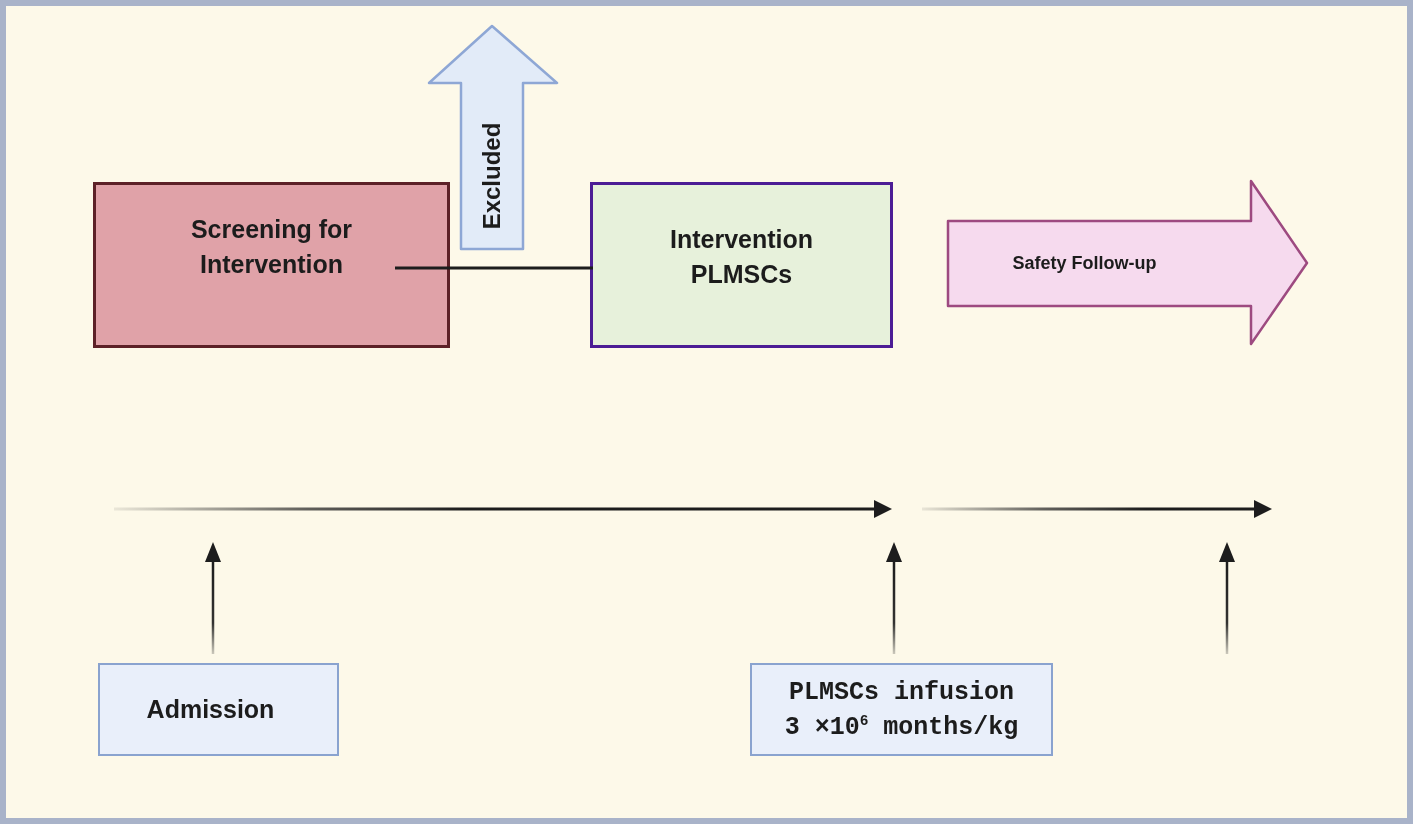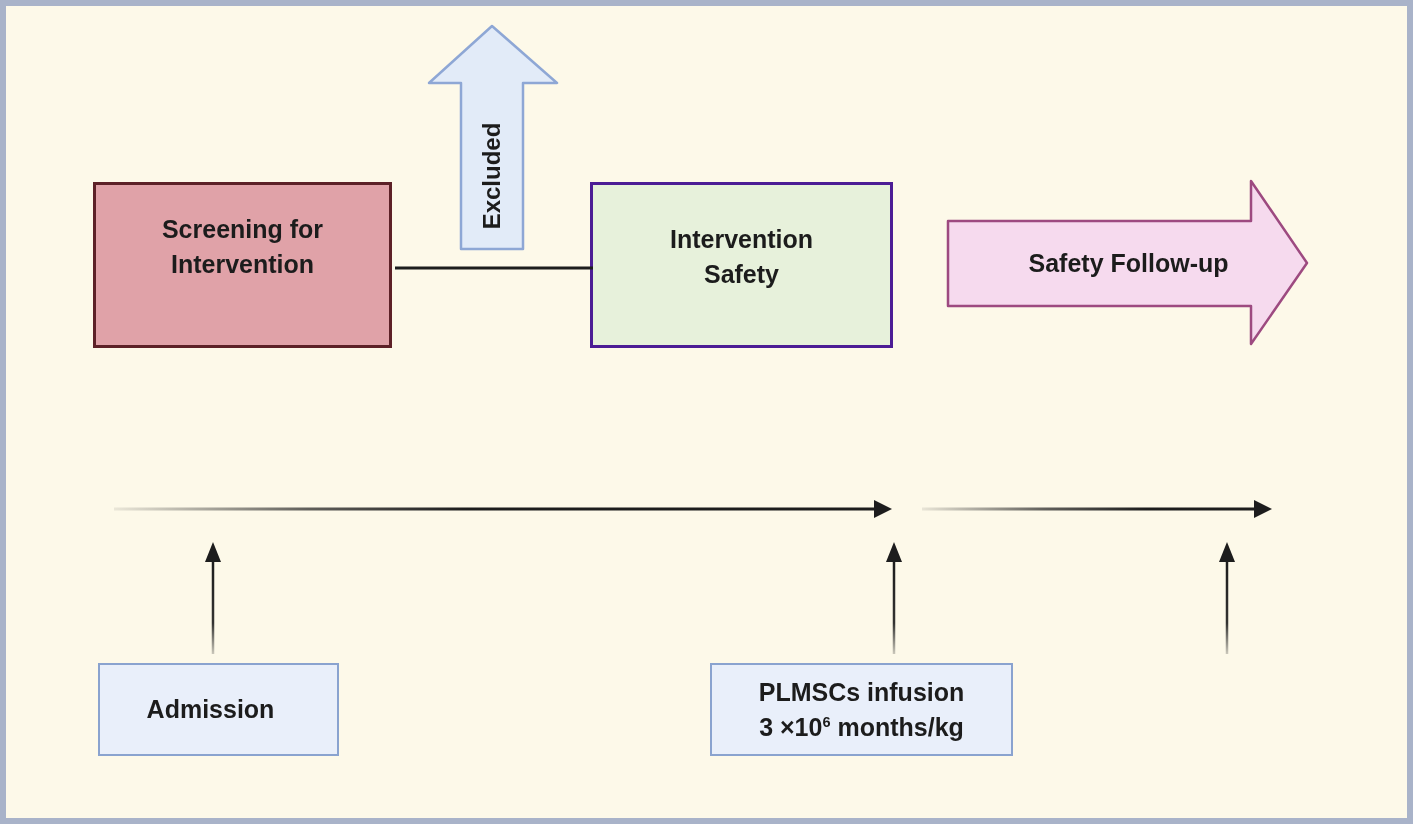--- a/index.html
+++ b/index.html
@@ -24,21 +24,21 @@
     flex-direction: column;
     align-items: center;
     justify-content: center;
     text-align: center;
     color: #1c1c1c;
     font-weight: bold;
     font-size: 25px;
     line-height: 1.42;
   }
   .box-red {
-    left: 87px; top: 176px; width: 299px; height: 166px;
+    left: 87px; top: 176px; width: 357px; height: 166px;
     background: #e0a2a8;
     border: 3px solid #5d2127;
     padding-bottom: 36px;
   }
   .box-green {
     left: 584px; top: 176px; width: 303px; height: 166px;
     background: #e7f1db;
     border: 3px solid #4c1d95;
     padding-bottom: 16px;
   }
@@ -51,21 +51,21 @@
     justify-content: center;
     text-align: center;
     color: #1c1c1c;
     font-weight: bold;
     font-size: 25px;
     line-height: 1.4;
     background: #e9effa;
     border: 2.5px solid #8aa3cf;
   }
   .event-admission { left: 92px;  top: 657px; width: 241px; height: 93px; padding-right: 16px; }
-  .event-plmsc     { left: 704px; top: 657px; width: 303px; height: 93px; }
+  .event-plmsc     { left: 744px; top: 657px; width: 303px; height: 93px; font-family: Liberation Mono, monospace; }
   .event-months    { left: 1098px; top: 657px; width: 240px; height: 93px; }
 
   .excluded-arrow-svg {
     position: absolute;
     left: 420px; top: 15px;
     width: 134px; height: 232px;
   }
   .excluded-label {
     position: absolute;
     left: 486px; top: 170px;
@@ -84,23 +84,22 @@
     position: absolute;
     left: 942px; top: 215px;
     width: 303px; height: 85px;
     box-sizing: border-box;
     display: flex;
     align-items: center;
     justify-content: center;
     padding-right: 30px;
     color: #1c1c1c;
     font-weight: bold;
-    font-size: 25px;
+    font-size: 18px;
     white-space: nowrap;
-    margin-left: 44px;
   }
   .timeline-svg {
     position: absolute;
     left: 0; top: 0;
     width: 1413px; height: 824px;
     pointer-events: none;
   }
   sup {
     font-size: 0.58em;
     vertical-align: super;
@@ -112,21 +111,21 @@
 
 <div class="canvas">
 
   <div class="box box-red">
     <div>Screening for</div>
     <div>Intervention</div>
   </div>
 
   <div class="box box-green">
     <div>Intervention</div>
-    <div>Safety</div>
+    <div>PLMSCs</div>
   </div>
 
   <svg class="excluded-arrow-svg" viewBox="0 0 134 232">
     <polygon points="66,5 131,62 97,62 97,228 35,228 35,62 3,62" fill="#e2ebf8" stroke="#8ea7d5" stroke-width="2.5" stroke-linejoin="round"></polygon>
   </svg>
   <div class="excluded-label">Excluded</div>
 
   <svg class="safety-arrow-svg" viewBox="0 0 365 170">
     <polygon points="2,43 305,43 305,3 361,85 305,166 305,128 2,128" fill="#f6daee" stroke="#9d4a80" stroke-width="2.5" stroke-linejoin="round"></polygon>
   </svg>

